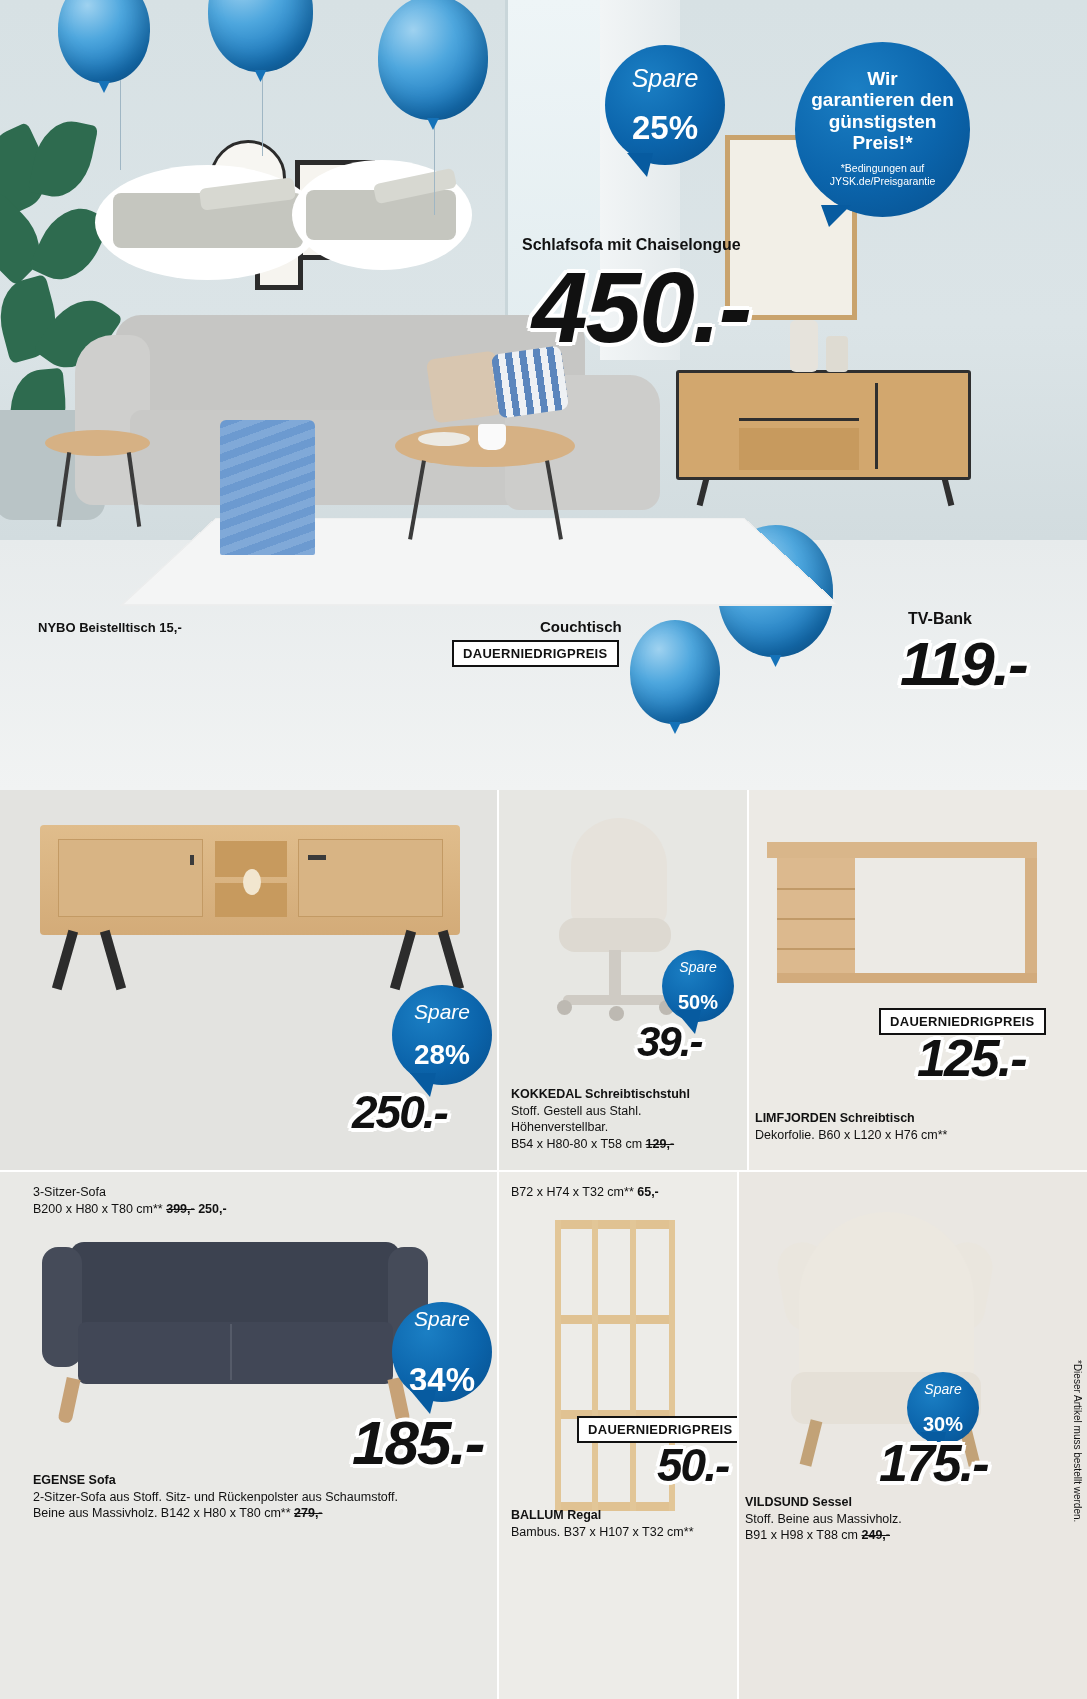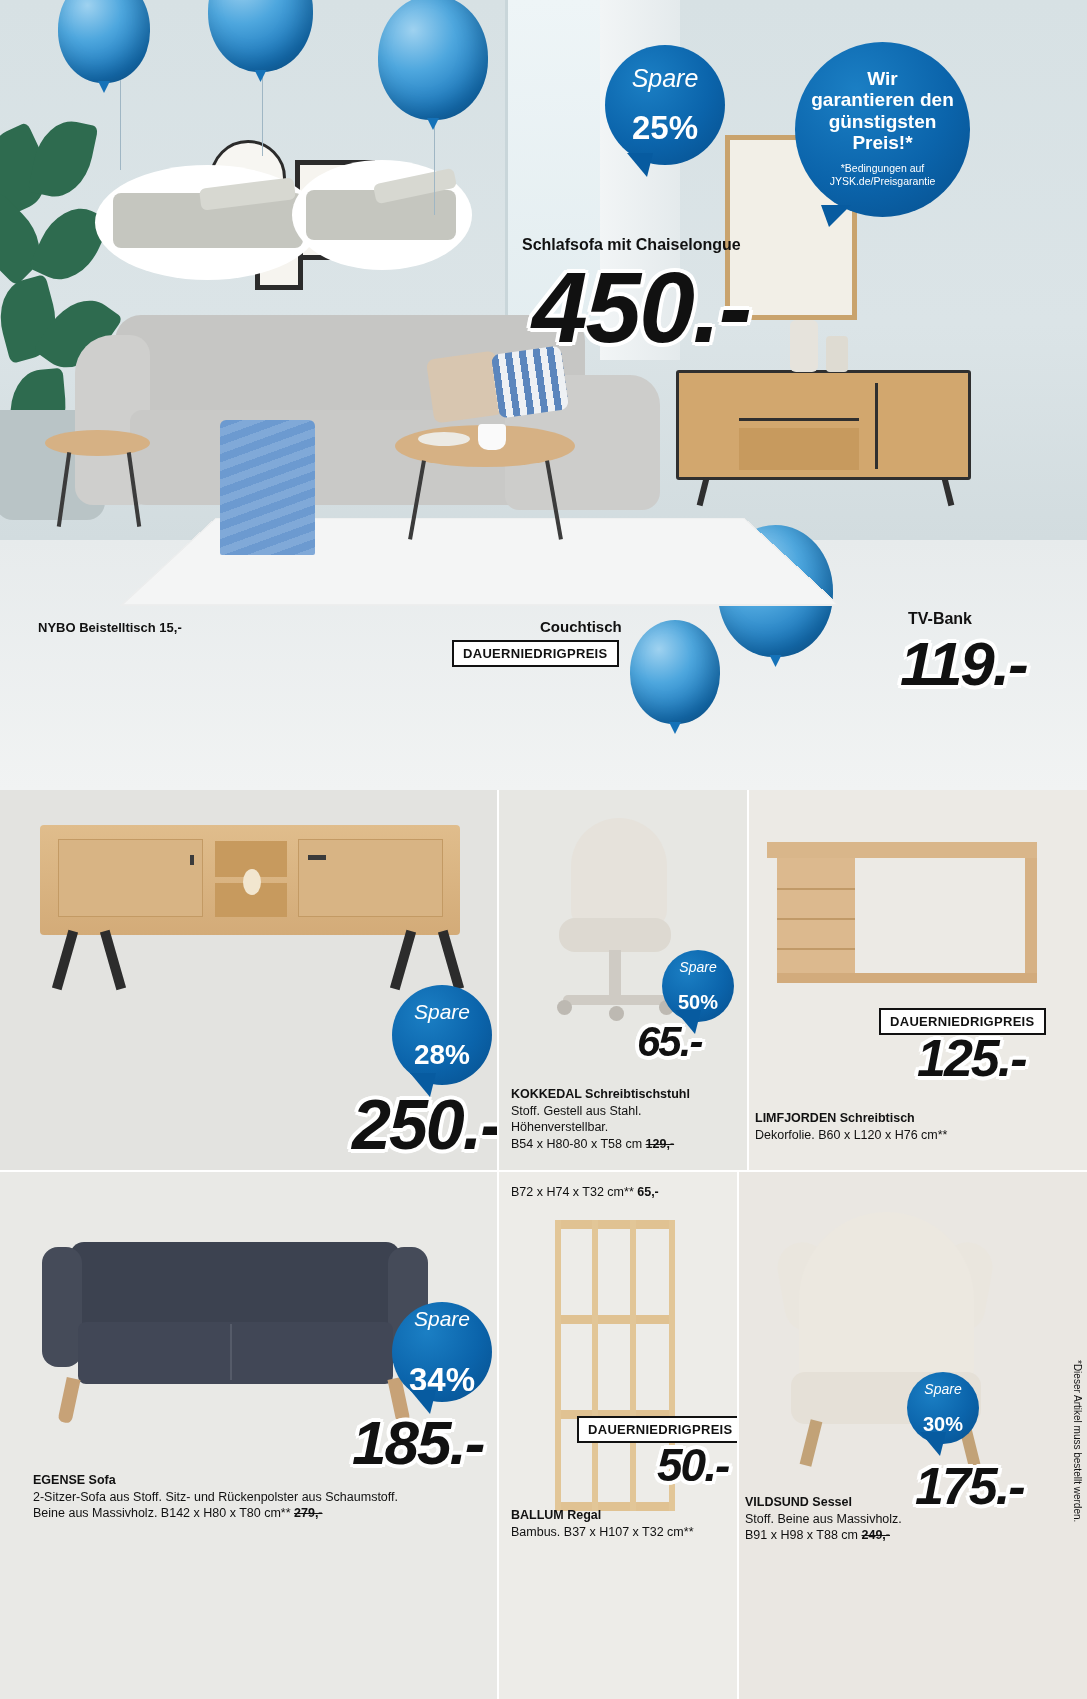--- a/index.html
+++ b/index.html
@@ -416,40 +416,40 @@
     </div>
     <div class="sb-leg" style="left:60px; top:140px; transform:rotate(16deg);"></div>
     <div class="sb-leg" style="left:108px; top:140px; transform:rotate(-16deg);"></div>
     <div class="sb-leg" style="left:398px; top:140px; transform:rotate(16deg);"></div>
     <div class="sb-leg" style="left:446px; top:140px; transform:rotate(-16deg);"></div>
 
     <div class="spare-badge" style="left:392px; top:195px; width:100px; height:100px;">
       <span class="sp-word" style="font-size:21px;">Spare</span>
       <span class="sp-pct" style="font-size:28px; margin-top:3px;">28%</span>
     </div>
-    <div class="price" style="left:352px; top:295px; font-size:70px;">250.-</div>
+    <div class="price" style="left:352px; top:295px; font-size:46px;">250.-</div>
 
   </div>
 
   <div class="panel p-kokkedal">
     <div style="position:absolute; inset:0;">
       <div class="kk-back"></div>
       <div class="kk-seat"></div>
       <div class="kk-pole"></div>
       <div class="kk-base"></div>
       <div class="kk-wheel" style="left:58px; top:210px;"></div>
       <div class="kk-wheel" style="left:110px; top:216px;"></div>
       <div class="kk-wheel" style="left:160px; top:210px;"></div>
     </div>
 
     <div class="spare-badge" style="left:163px; top:160px; width:72px; height:72px;">
       <span class="sp-word" style="font-size:14px;">Spare</span>
       <span class="sp-pct" style="font-size:20px; margin-top:2px;">50%</span>
     </div>
-    <div class="price" style="left:138px; top:228px; font-size:42px;">65.-</div>
+    <div class="price" style="left:138px; top:228px; font-size:42px;">39.-</div>
 
     <div class="desc" style="left:12px; top:296px; width:235px;">
       <div class="t">KOKKEDAL Schreibtischstuhl</div>
       <div>Stoff. Gestell aus Stahl.</div>
       <div>Höhenverstellbar.</div>
       <div>
         <span>B54 x H80-80 x T58 cm</span>
         <span class="strike">129,-</span>
       </div>
     </div>
@@ -469,20 +469,28 @@
     <div class="dnp" style="left:130px; top:218px;">DAUERNIEDRIGPREIS</div>
     <div class="price" style="left:168px; top:238px; font-size:52px;">125.-</div>
 
     <div class="desc" style="left:6px; top:320px; width:300px;">
       <div class="t">LIMFJORDEN Schreibtisch</div>
       <div>Dekorfolie. B60 x L120 x H76 cm**</div>
     </div>
   </div>
 
   <div class="panel p-egense">
+    <div class="desc" style="left:33px; top:12px; width:300px;">
+      <div>3-Sitzer-Sofa</div>
+      <div>
+        <span>B200 x H80 x T80 cm**</span>
+        <span class="strike">399,-</span>
+        <span style="font-weight:700;">250,-</span>
+      </div>
+    </div>
 
     <div style="position:absolute; inset:0;">
       <div class="eg-back" style="top:70px;"></div>
       <div class="eg-arm" style="left:42px;"></div>
       <div class="eg-arm" style="left:388px;"></div>
       <div class="eg-seat" style="top:150px;"></div>
       <div style="position:absolute; left:82px; top:152px; width:150px; height:56px; border-right:2px solid #555b69;"></div>
       <div class="eg-leg" style="left:62px; top:206px; transform:rotate(12deg);"></div>
       <div class="eg-leg" style="left:392px; top:206px; transform:rotate(-12deg);"></div>
     </div>
@@ -538,21 +546,21 @@
       <div class="vs-back" style="left:60px; top:40px;"></div>
       <div class="vs-seat" style="top:200px;"></div>
       <div class="vs-leg" style="left:66px; top:248px; transform:rotate(14deg);"></div>
       <div class="vs-leg" style="left:224px; top:248px; transform:rotate(-14deg);"></div>
     </div>
 
     <div class="spare-badge" style="left:168px; top:200px; width:72px; height:72px;">
       <span class="sp-word" style="font-size:14px;">Spare</span>
       <span class="sp-pct" style="font-size:20px; margin-top:2px;">30%</span>
     </div>
-    <div class="price" style="left:140px; top:284px; font-size:52px;margin-left:36px;">175.-</div>
+    <div class="price" style="left:140px; top:261px; font-size:52px;">175.-</div>
 
     <div class="desc" style="left:6px; top:322px; width:280px;">
       <div class="t">VILDSUND Sessel</div>
       <div>Stoff. Beine aus Massivholz.</div>
       <div>
         <span>B91 x H98 x T88 cm</span>
         <span class="strike">249,-</span>
       </div>
     </div>
   </div>

